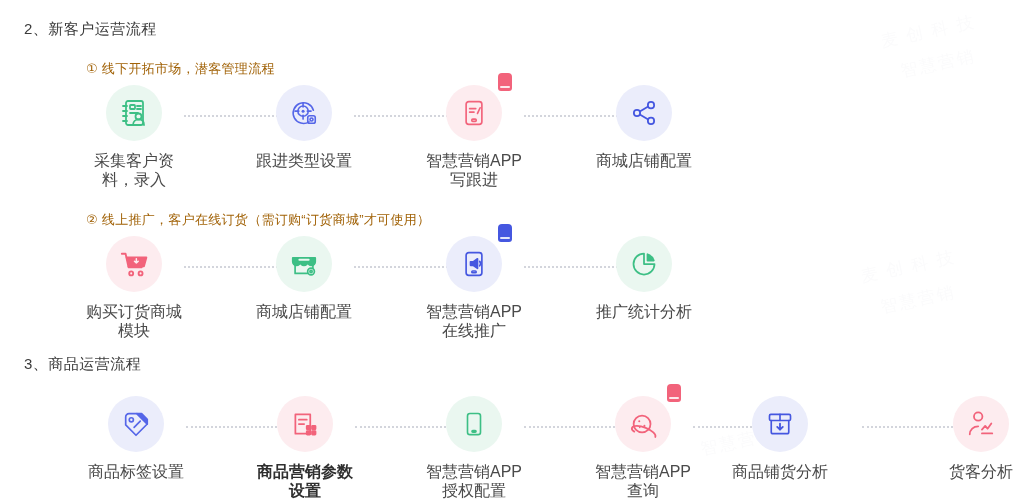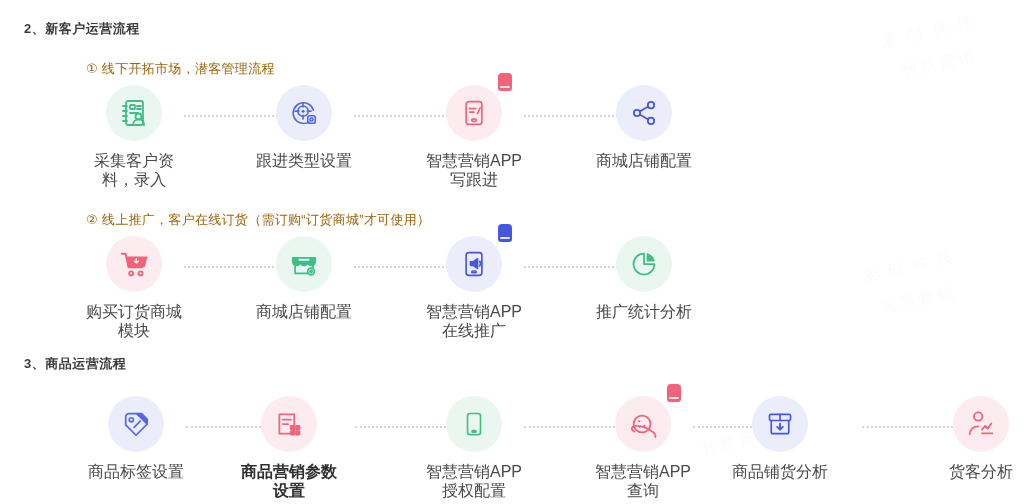--- a/index.html
+++ b/index.html
@@ -28,25 +28,24 @@
   }
   .wm1 { left: 880px; top: 20px; transform: rotate(-12deg); }
   .wm2 { left: 900px; top: 52px; transform: rotate(-12deg); }
   .wm3 { left: 860px; top: 255px; transform: rotate(-12deg); }
   .wm4 { left: 880px; top: 288px; transform: rotate(-12deg); }
   .wm5 { left: 700px; top: 430px; transform: rotate(-12deg); }
 
   
   .section-heading {
     position: absolute;
-    font-size: 13px;
+    font-size: 15px;
     color: #3b3b3b;
     letter-spacing: 0.5px;
     white-space: nowrap;
-    font-weight: bold;
   }
   .sub-heading {
     position: absolute;
     font-size: 13px;
     color: #a16207;
     letter-spacing: 0.3px;
     white-space: nowrap;
   }
 
   
@@ -328,21 +327,21 @@
       </div>
     </div>
     <div class="step-label">商品标签设置</div>
   </div>
 
   <div class="connector" style="left:110px; top:26px; width:112px;">
     <div class="dots"></div>
       <div class="arrow-head"></div>
   </div>
 
-  <div class="flow-step" style="left:153px;">
+  <div class="flow-step" style="left:169px;">
     <div class="icon-wrap">
       <div class="icon-circle" style="background:#fdecef;">
         <svg width="28" height="28" viewBox="0 0 32 32" fill="none" stroke="#f2637b" stroke-width="2" stroke-linecap="round" stroke-linejoin="round">
           <path d="M5 5h17v22H5z"></path>
           <line x1="9" y1="11" x2="18" y2="11"></line>
           <line x1="9" y1="16" x2="15" y2="16"></line>
           <rect x="18" y="18" width="4" height="4" rx="0.6" fill="#f2637b" stroke="#f2637b"></rect>
           <rect x="24" y="18" width="4" height="4" rx="0.6" fill="#f2637b" stroke="#f2637b"></rect>
           <rect x="18" y="24" width="4" height="4" rx="0.6" fill="#f2637b" stroke="#f2637b"></rect>
           <rect x="24" y="24" width="4" height="4" rx="0.6" fill="#f2637b" stroke="#f2637b"></rect>

